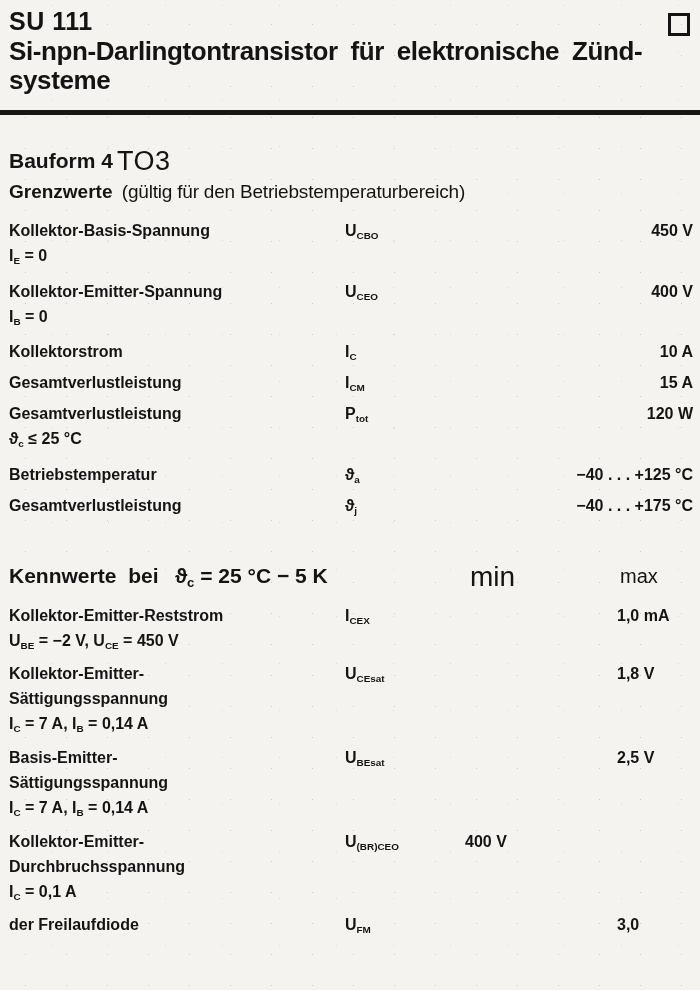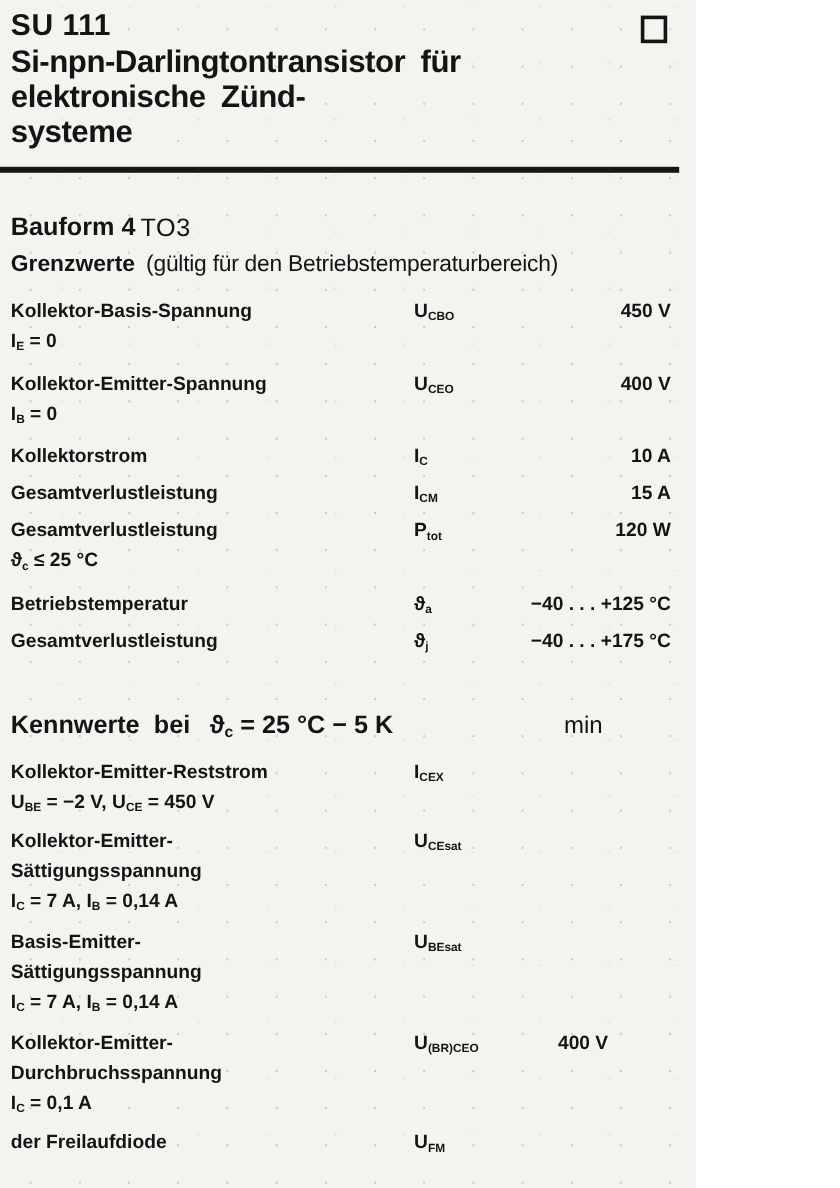--- a/index.html
+++ b/index.html
@@ -2,55 +2,55 @@
 <html><head>
 <meta charset="utf-8">
 <style>
   html,body{margin:0;padding:0;}
   body{
     width:700px;height:990px;overflow:hidden;
     font-family:"Liberation Sans","DejaVu Sans",sans-serif;
     color:#141414;
   }
   .page{
-    position:relative;width:580px;height:990px;box-sizing:border-box;
-    padding:8px 21px 0 9px;overflow:hidden;
+    position:relative;width:700px;height:990px;box-sizing:border-box;
+    padding:8px 7px 0 9px;overflow:hidden;
     background-color:#f4f3f0;
     background-image:
       radial-gradient(circle,#c9c8c3 .6px,transparent .95px),
       radial-gradient(circle,#dbdad5 .6px,transparent .95px);
     background-size:41px 31px,57px 47px;
     background-position:5px 9px,23px 29px;
   }
   .title-row{display:flex;justify-content:space-between;align-items:flex-start;}
   .part-no{font-size:25px;line-height:26px;font-weight:700;letter-spacing:.5px;margin:0;}
   .corner-sq{width:16px;height:17px;border:3px solid #141414;margin:5px 3px 0 0;background:transparent;}
   .subtitle{font-size:26px;line-height:29px;font-weight:700;letter-spacing:-.4px;word-spacing:6px;margin:1px 0 0 0;}
   .rule{height:5px;background:#171717;margin:15px -7px 0 -9px;}
   .kv-line{position:relative;font-size:21px;line-height:25px;font-weight:700;}
   #bauform{margin-top:33px;}
-  #bauform .kv-val{position:absolute;left:108px;top:1px;font-weight:400;font-size:21px;letter-spacing:.5px;}
+  #bauform .kv-val{position:absolute;left:108px;top:1px;font-weight:400;font-size:27px;letter-spacing:.5px;}
   #thermal{margin-top:15px;}
   #thermal .kv-val{position:absolute;left:212px;top:0;font-weight:700;white-space:pre;}
   #grenz-head{margin-top:6px;font-size:19px;line-height:25px;}
   .bold{font-weight:700;}
   #grenz-head .note{font-weight:400;margin-left:4px;letter-spacing:-.2px;}
   #grenz-rows{margin-top:14px;}
   .row{position:relative;font-size:16px;line-height:25px;font-weight:700;}
   #grenz-rows .row{margin-bottom:6px;}
   #kenn-rows .row{margin-bottom:4px;}
   .lbl{max-width:335px;}
   .sym{position:absolute;left:336px;top:0;}
   .val{position:absolute;right:0;top:0;text-align:right;}
   .vmin{position:absolute;left:456px;top:0;}
   .vmax{position:absolute;left:608px;top:0;}
   .sub{font-size:.62em;vertical-align:-.27em;letter-spacing:0;}
   #kenn-head{position:relative;margin-top:45px;font-size:21px;line-height:25px;font-weight:700;}
   #kenn-head .cond{font-weight:700;margin-left:6px;white-space:pre;}
-  #kenn-head .minh{position:absolute;left:461px;top:1px;font-weight:400;font-size:20px;}
+  #kenn-head .minh{position:absolute;left:461px;top:1px;font-weight:400;font-size:28px;}
   #kenn-head .maxh{position:absolute;left:611px;top:1px;font-weight:400;font-size:20px;}
   #kenn-rows{margin-top:8px;}
 </style>
 </head>
 <body style="color: rgb(20, 20, 20);">
 
 <div class="page" style="background-color: rgb(244, 243, 240);">
 
   <div class="title-row">
     <h1 class="part-no">SU 111</h1>

